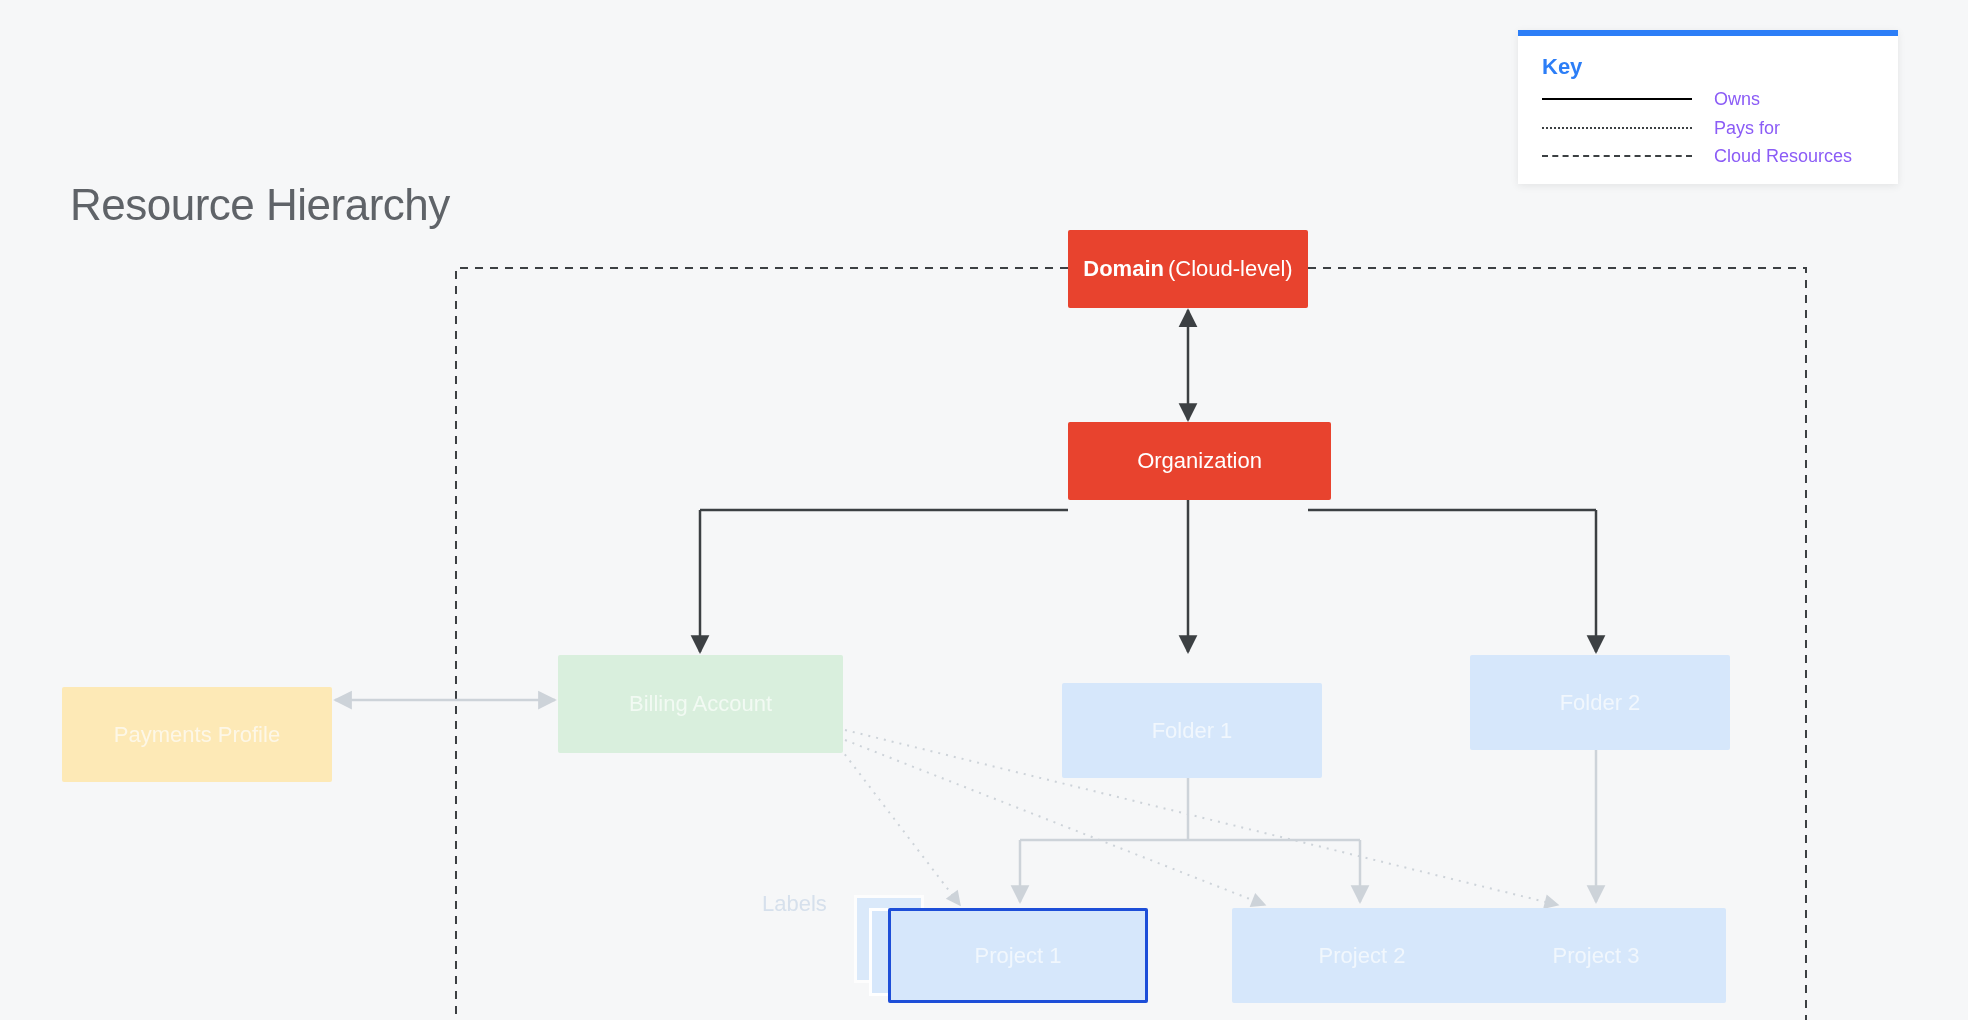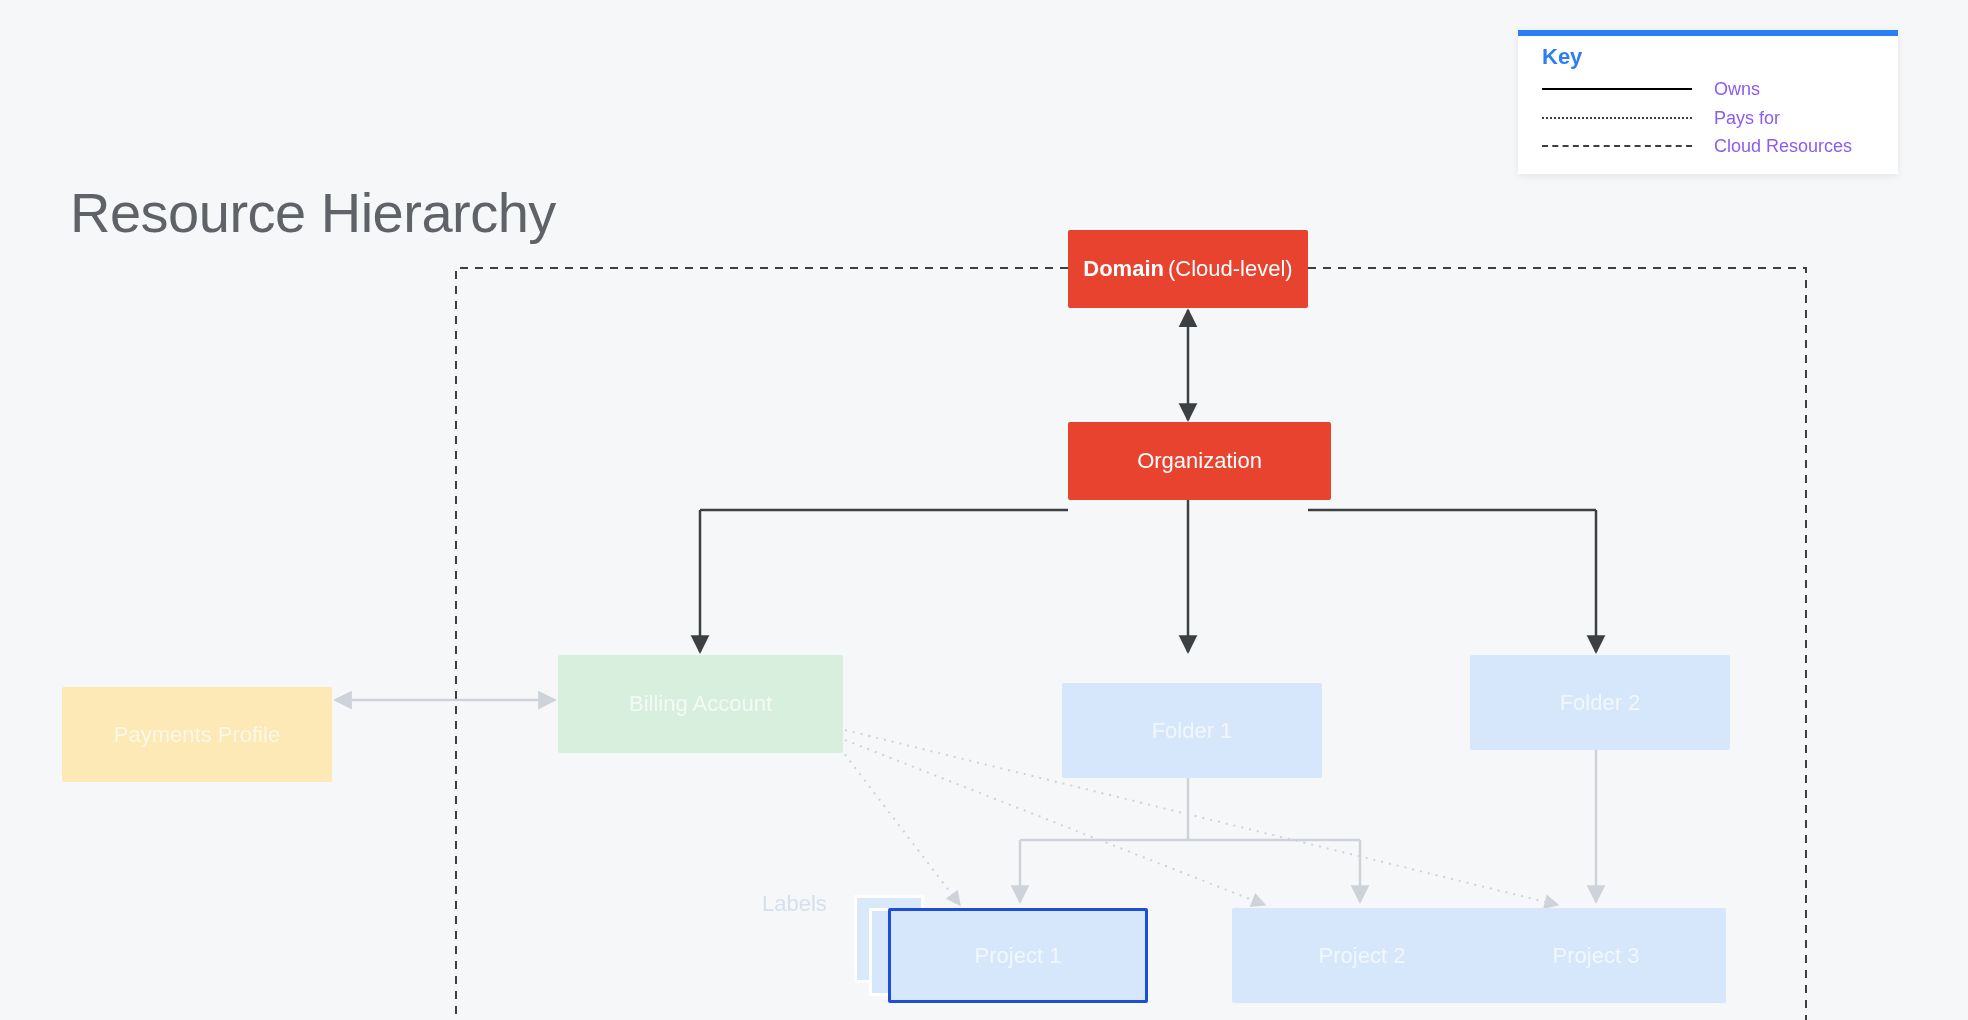--- a/index.html
+++ b/index.html
@@ -14,21 +14,21 @@
   }
   .canvas {
     position: relative;
     width: 1968px;
     height: 1020px;
   }
   .title {
     position: absolute;
     left: 70px;
     top: 180px;
-    font-size: 56px;
+    font-size: 44px;
     font-weight: 400;
     color: #5f6368;
     letter-spacing: -0.5px;
   }
   .node {
     position: absolute;
     display: flex;
     align-items: center;
     justify-content: center;
     font-size: 22px;
@@ -71,21 +71,21 @@
   
   .legend {
     position: absolute;
     right: 70px;
     top: 30px;
     width: 380px;
     background: #ffffff;
     box-shadow: 0 2px 8px rgba(0,0,0,0.08);
     border-top: 6px solid #2c7ef7;
   }
-  .legend-inner { padding: 8px 24px 10px 24px; border-radius: 14px; }
+  .legend-inner { padding: 18px 24px 10px 24px; border-radius: 14px; }
   .legend-title {
     color: #2c7ef7;
     font-weight: 600;
     font-size: 22px;
     margin-bottom: 8px;
   }
   .legend-row {
     display: flex;
     align-items: center;
     font-size: 18px;

